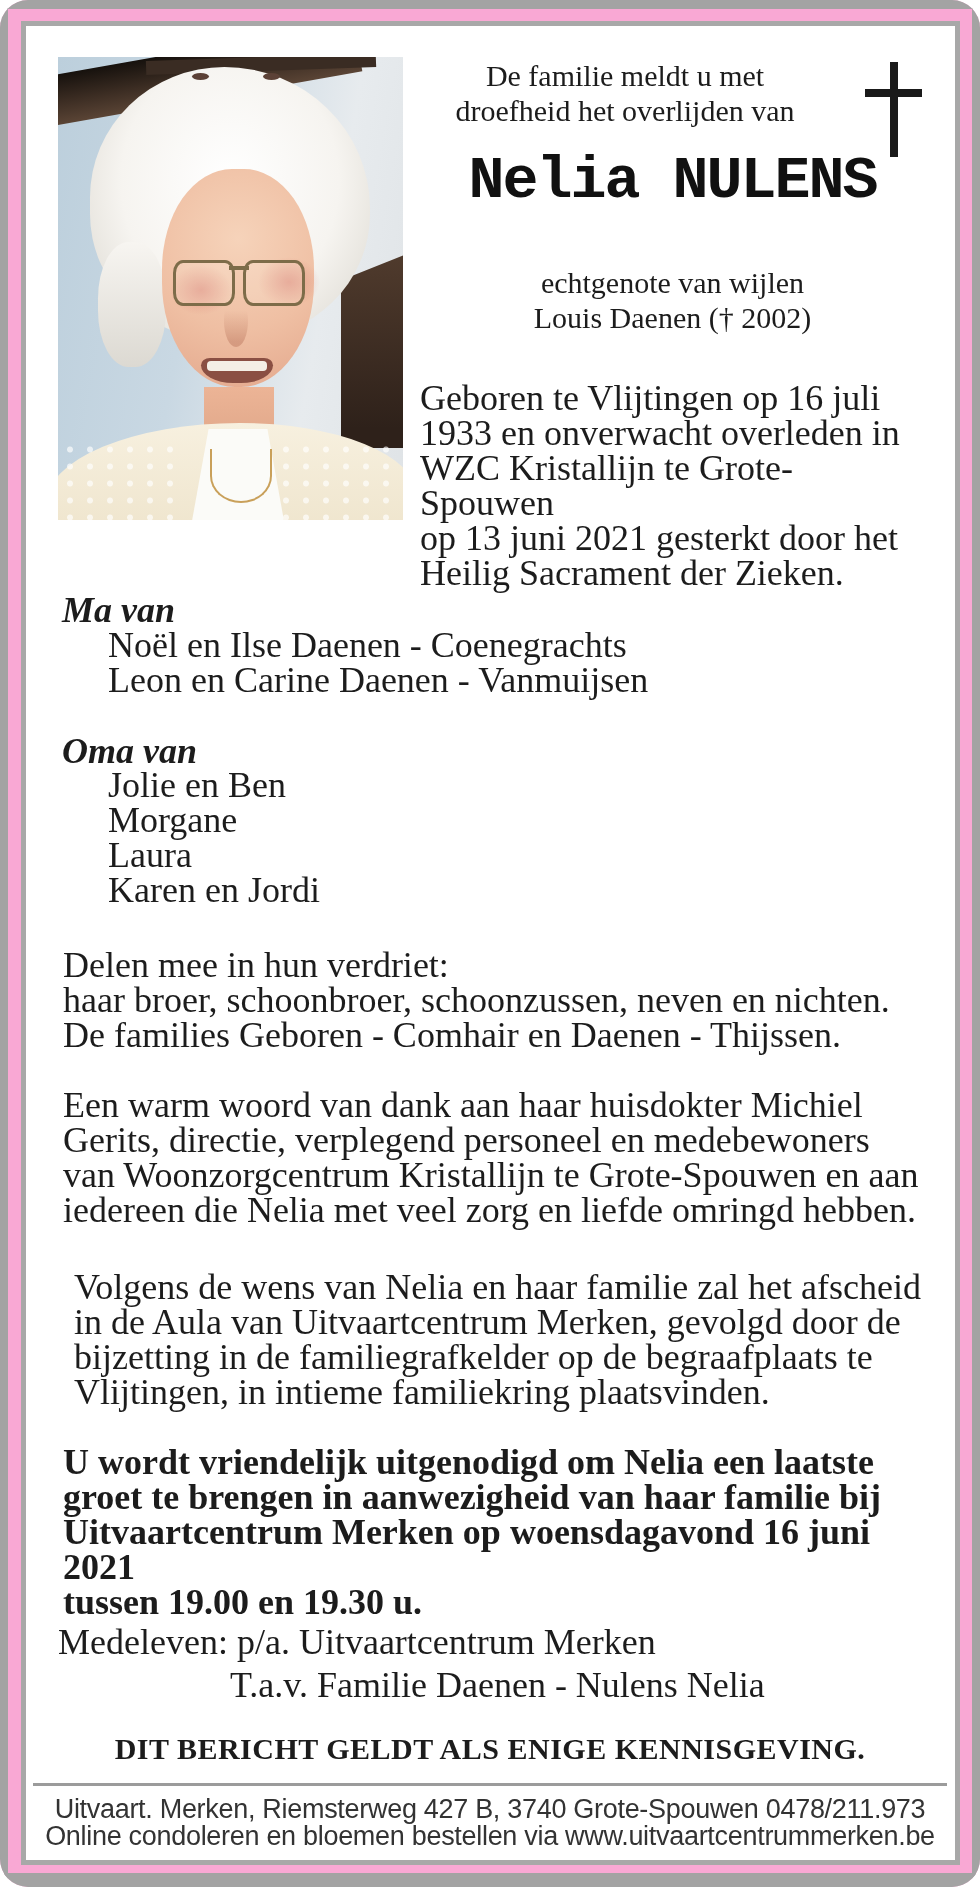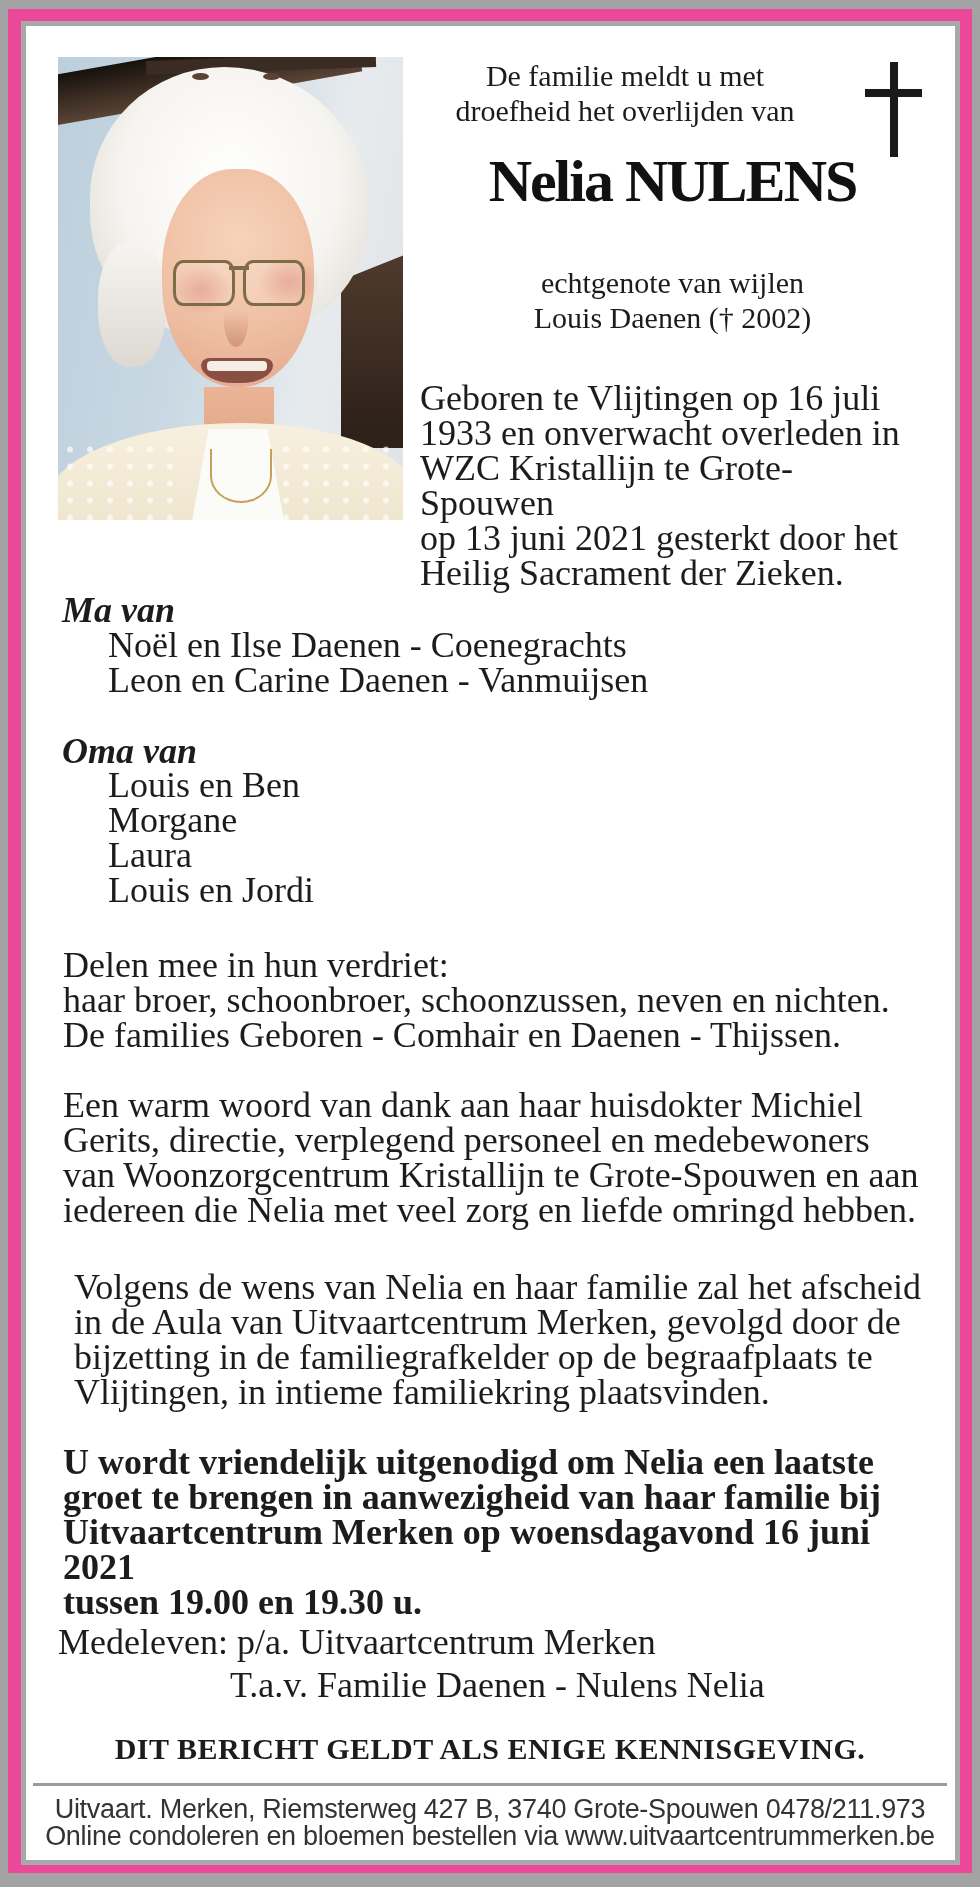--- a/index.html
+++ b/index.html
@@ -1,32 +1,32 @@
 <!DOCTYPE html>
 <html><head>
 <meta charset="utf-8">
 <style>
   html,body { margin:0; padding:0; background:#ffffff; }
   .canvas {
-    position:relative; width:980px; height:1887px; background:#ec4899;
-    font-family:"Liberation Serif", serif; color:#1c1c1c; overflow:hidden;
+    position:relative; width:980px; height:1887px; background:#f9a8d4;
+    font-family:"Liberation Serif", serif; color:#1c1c1c; overflow:hidden;border-radius:28px;
   }
   .abs { position:absolute; }
 
   
   .band { position:absolute; background:#a3a3a3; }
   .frame {
     position:absolute; left:21px; top:21px; width:939px; height:1844px;
     border:5px solid #a8a8a8; box-sizing:border-box; background:#ffffff;
   }
 
   
   .t30   { font-size:30px; line-height:35px; }
   .t29   { font-size:36px; line-height:35px; }
-  .name  { font-size:60px; line-height:66px; font-weight:bold; letter-spacing:-2px; color:#111; }
+  .name  { font-size:60px; line-height:66px; font-weight:bold; letter-spacing:-2px; color:#111;font-family:Liberation Mono, monospace; }
   .bold  { font-weight:bold; }
   .bi    { font-weight:bold; font-style:italic; }
   .ctr   { text-align:center; }
   .notice{ font-size:30px; line-height:36px; font-weight:bold; letter-spacing:0.5px; }
   .sans  { font-family:"Liberation Sans", sans-serif; font-size:27px; line-height:27px;
            color:#333333; letter-spacing:-0.3px; }
   .rule  { position:absolute; background:#9b9b9b; height:3px; }
 
   
   .cross-part { position:absolute; background:#1a1a1a; }
@@ -155,24 +155,24 @@
   </div>
 
   <div class="abs t29 bi" style="left:62px;top:593px;text-align:center;">Ma van</div>
   <div class="abs t29" style="left:108px;top:628px;">
     <div>Noël en Ilse Daenen - Coenegrachts</div>
     <div>Leon en Carine Daenen - Vanmuijsen</div>
   </div>
 
   <div class="abs t29 bi" style="left:62px;top:734px;">Oma van</div>
   <div class="abs t29" style="left:108px;top:768px;">
-    <div>Louis en Ben</div>
+    <div>Jolie en Ben</div>
     <div>Morgane</div>
     <div>Laura</div>
-    <div>Louis en Jordi</div>
+    <div>Karen en Jordi</div>
   </div>
 
   <div class="abs t29" style="left:63px;top:948px;width:880px;">
     <div>Delen mee in hun verdriet:</div>
     <div>haar broer, schoonbroer, schoonzussen, neven en nichten.</div>
     <div>De families Geboren - Comhair en Daenen - Thijssen.</div>
   </div>
 
   <div class="abs t29" style="left:63px;top:1088px;width:880px;">
     <div>Een warm woord van dank aan haar huisdokter Michiel</div>

